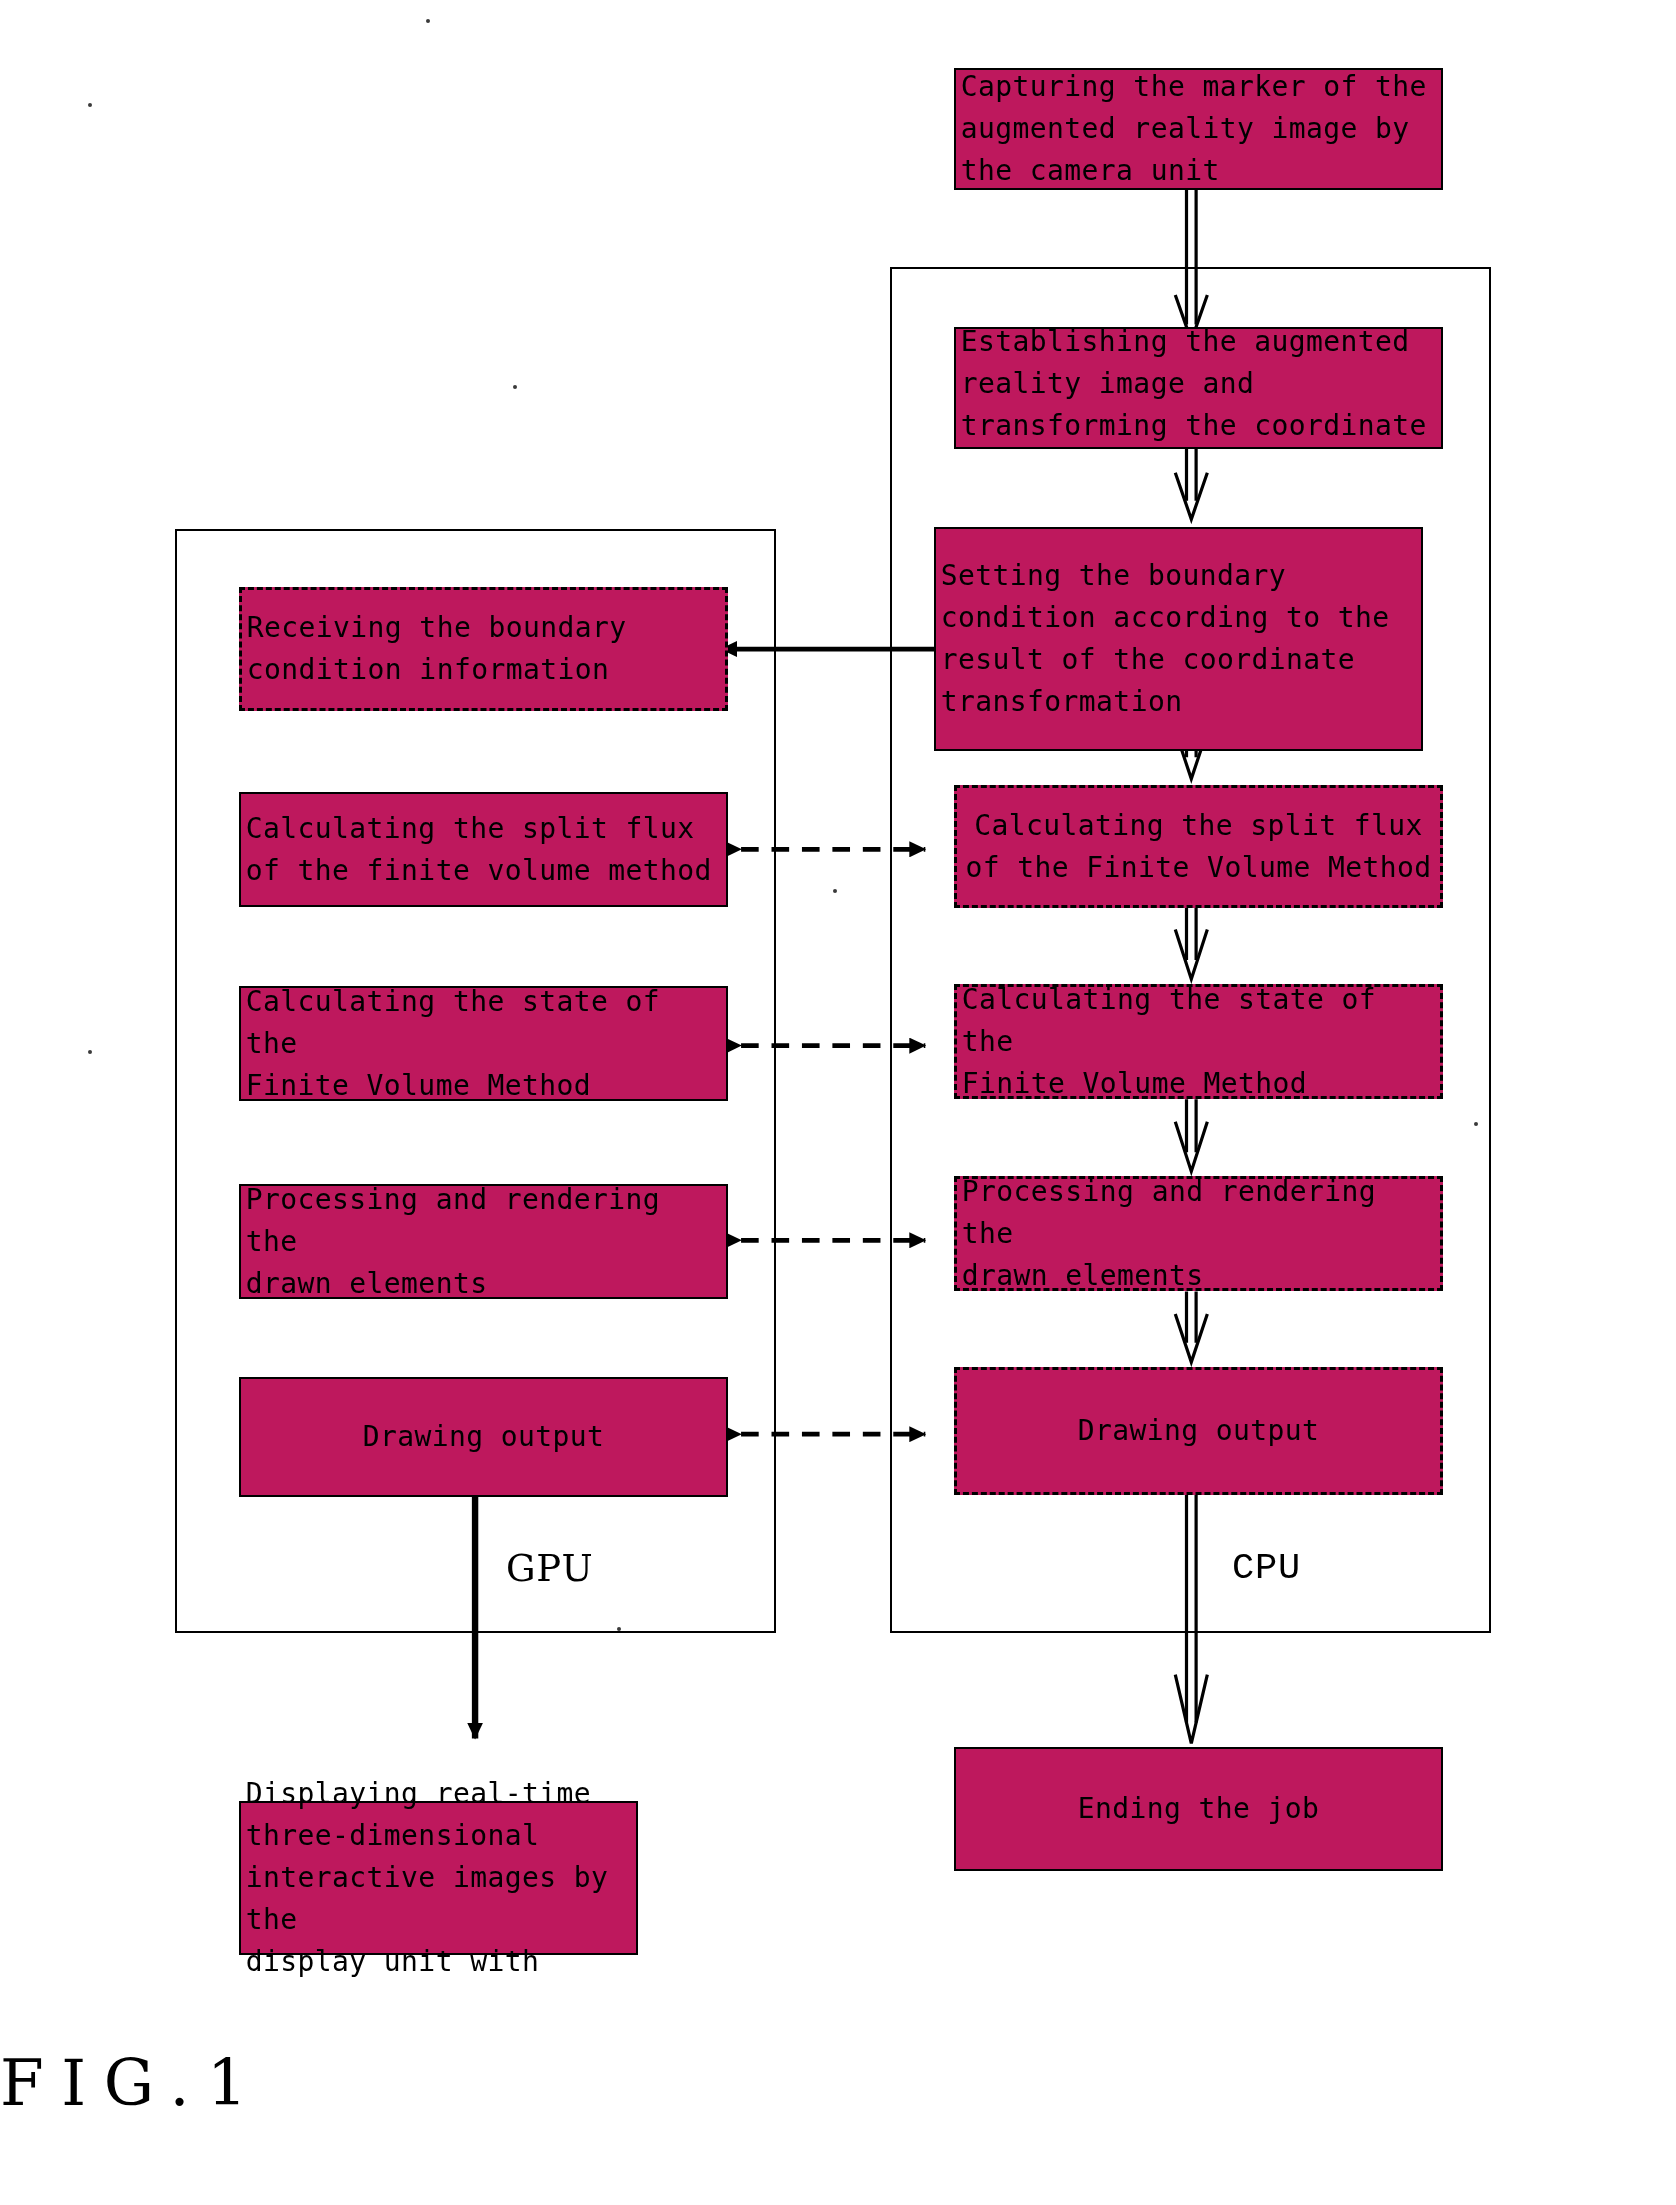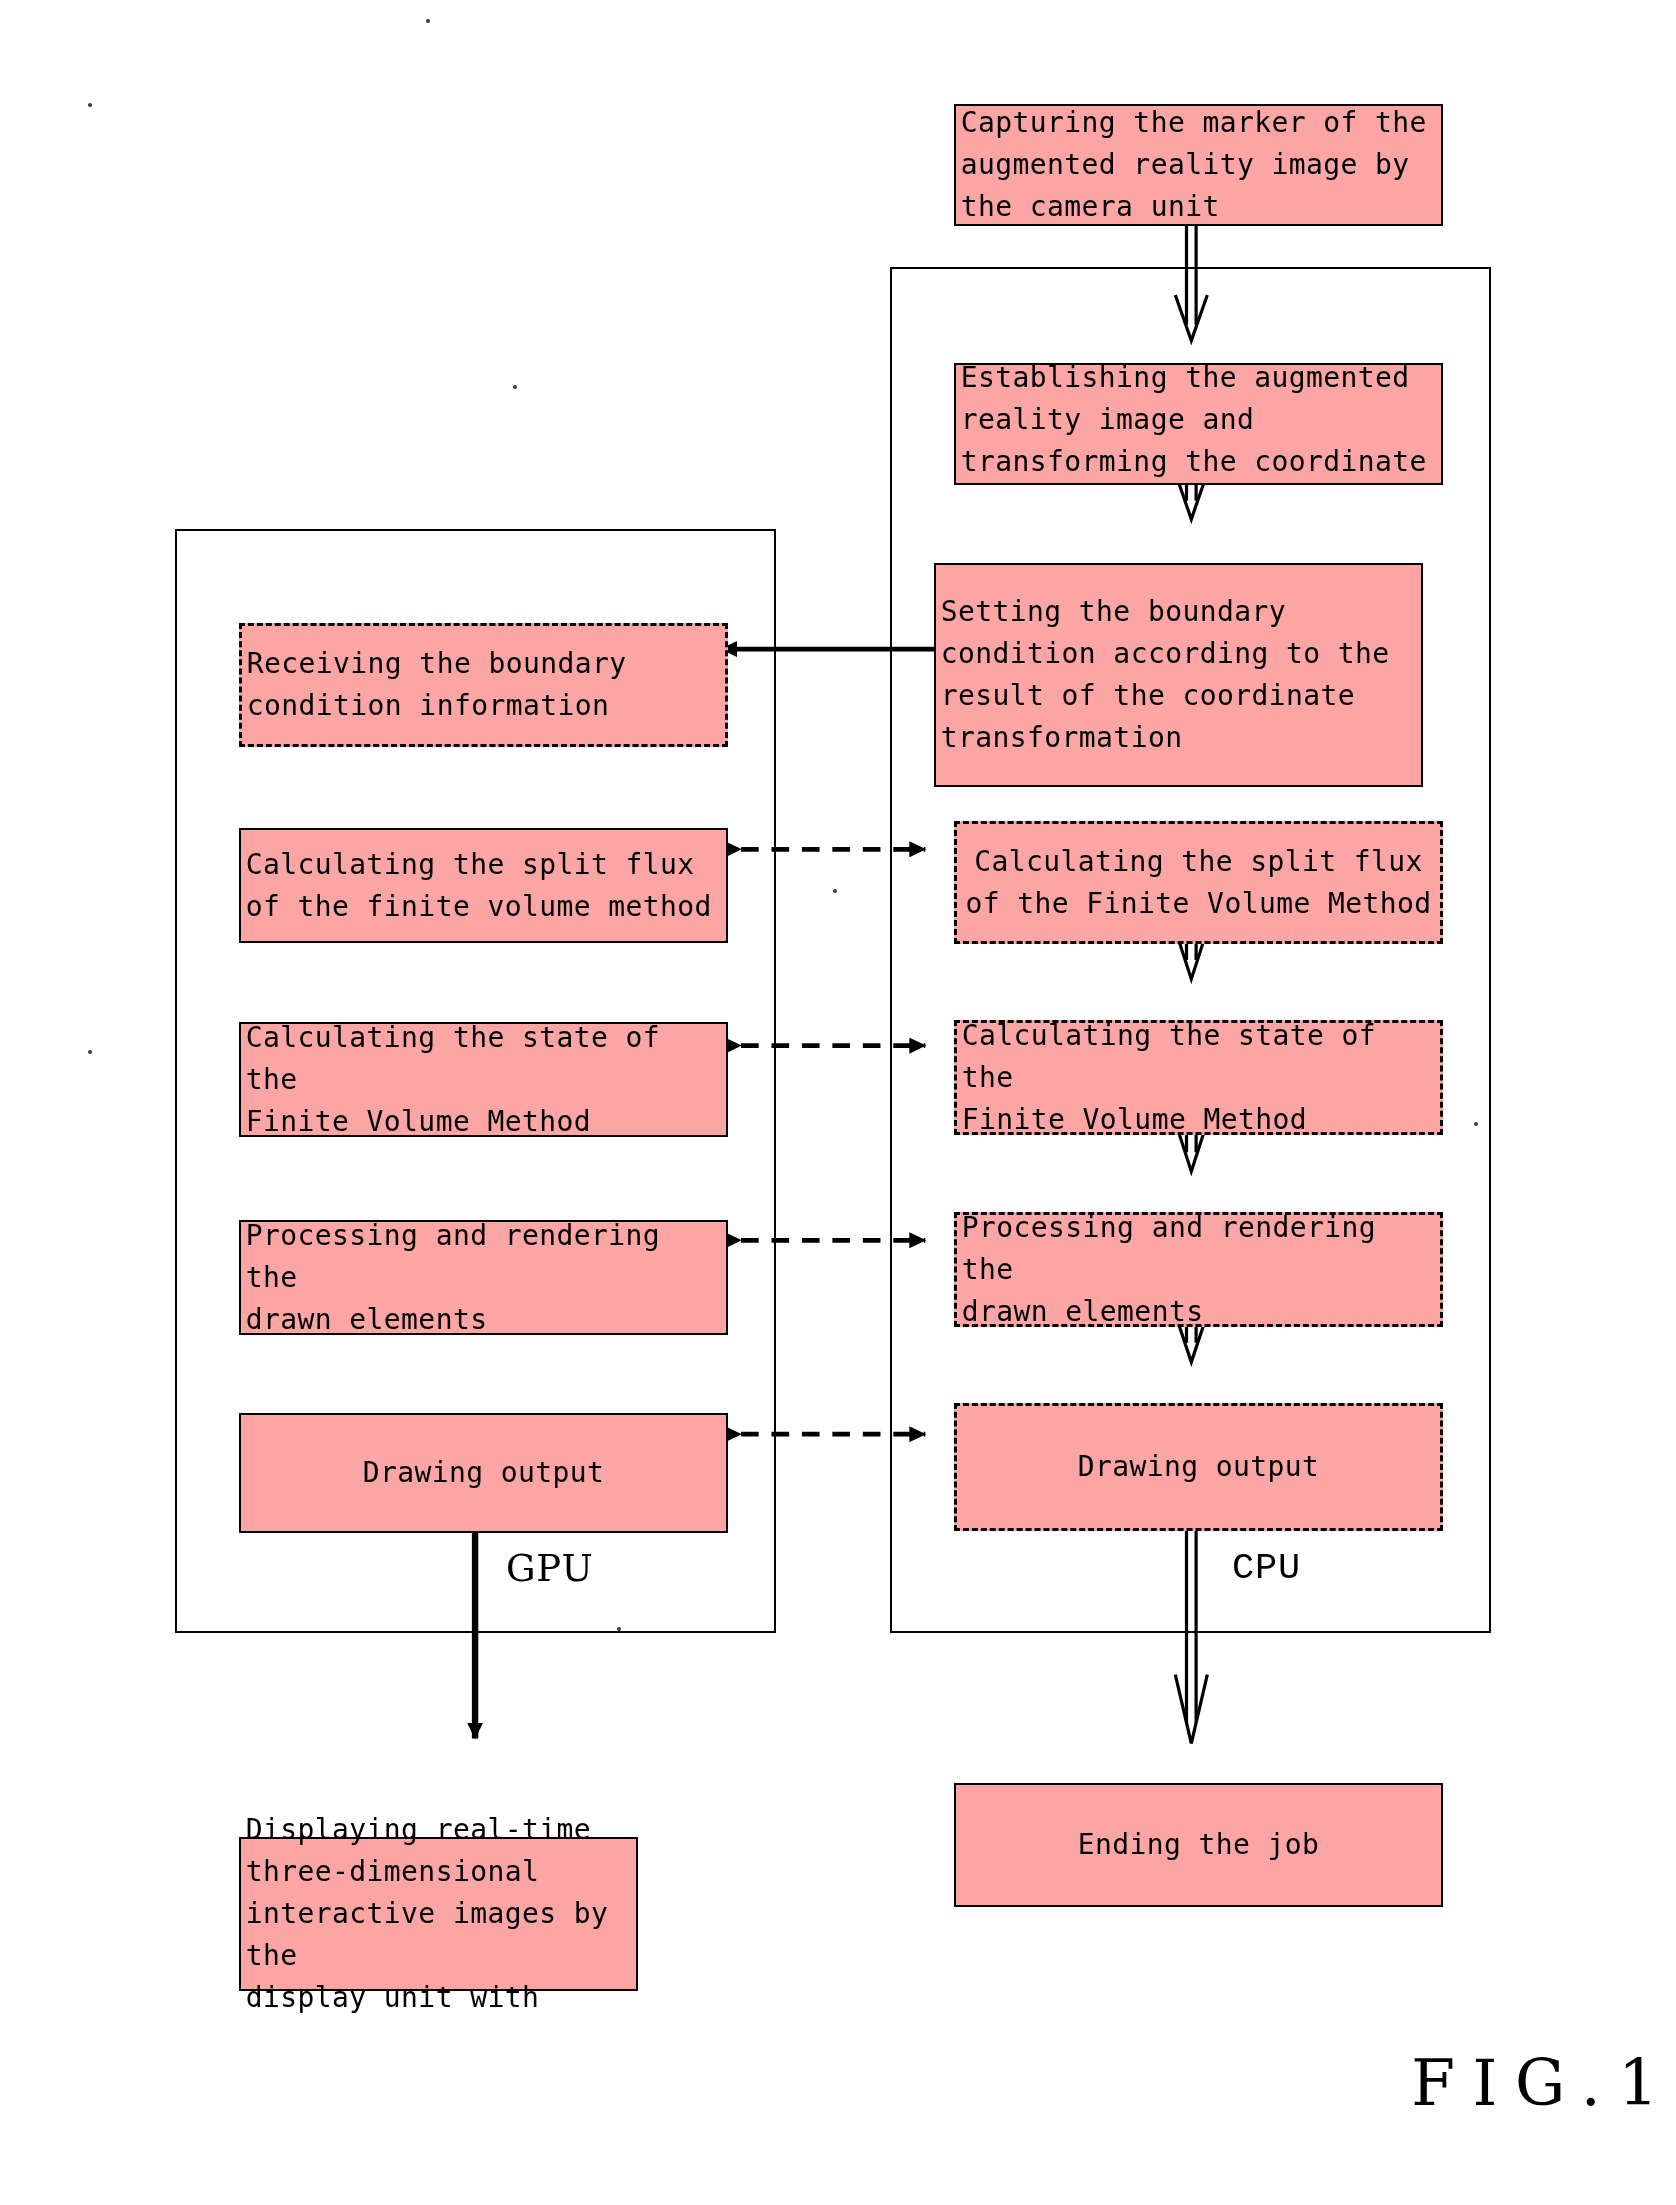--- a/index.html
+++ b/index.html
@@ -20,27 +20,26 @@
     position: absolute;
     left: 0; top: 0;
     width: 1676px;
     height: 2205px;
   }
 
   
   .node {
     position: absolute;
     box-sizing: border-box;
-    background: #fca5a5;
+    background: #be185d;
     border: 2.4px solid #000000;
     display: flex;
     flex-direction: column;
     justify-content: center;
     z-index: 5;
-    margin-top: 36px;
   }
   .node.dashed {
     border-style: dashed;
     border-width: 3.2px;
   }
   .node .txt {
     font-family: "DejaVu Sans Mono", monospace;
     font-size: 28px;
     line-height: 42px;
     letter-spacing: 0.4px;
@@ -76,21 +75,21 @@
     z-index: 4;
     pointer-events: none;
   }
 
   
   #fig-caption {
     position: absolute;
     left: 0;
     top: 2047px;
     width: 1676px;
-    text-align: right;
+    text-align: left;
     font-family: "DejaVu Serif", serif;
     font-size: 63px;
     letter-spacing: 17.6px;
     z-index: 8;
   }
 
   
   .speck {
     position: absolute;
     width: 4px; height: 4px;

